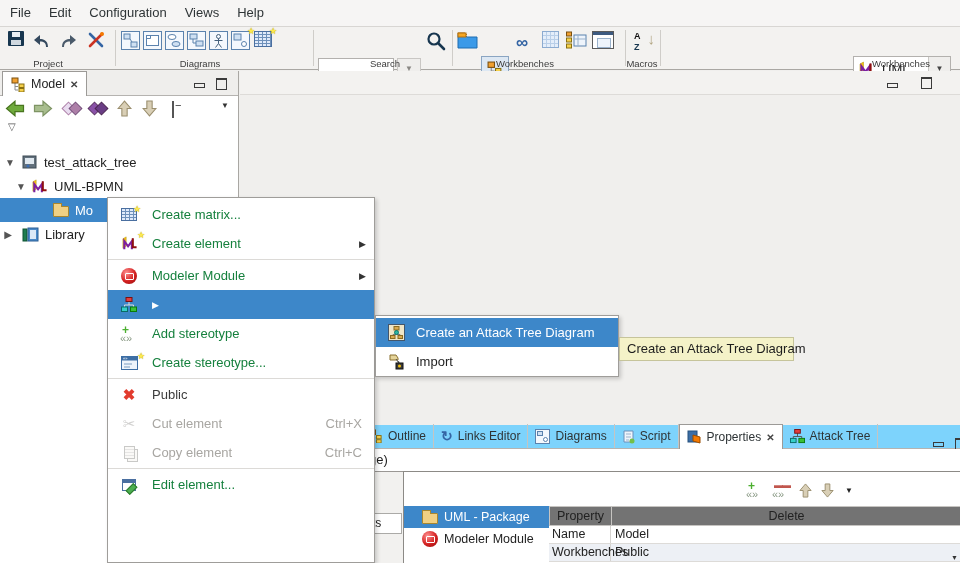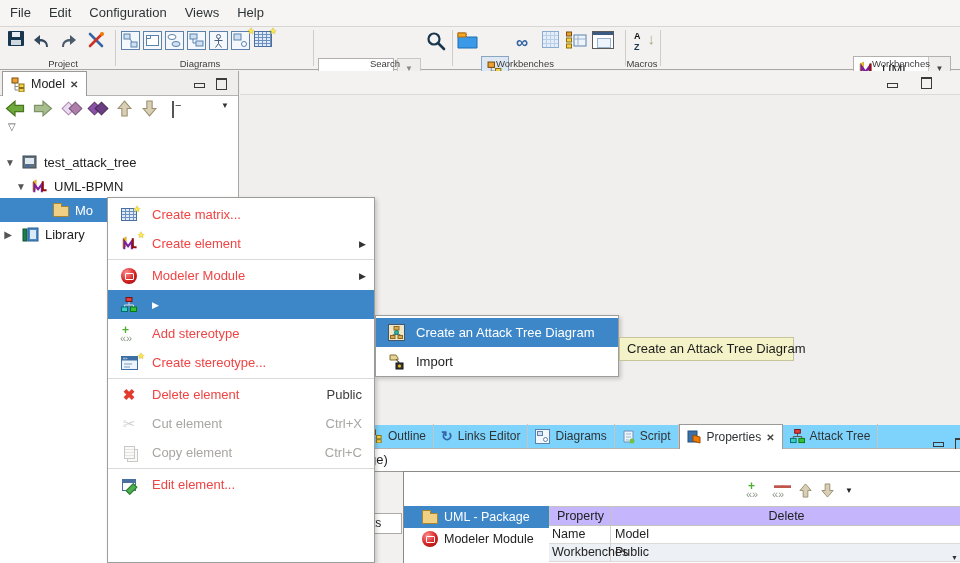--- a/index.html
+++ b/index.html
@@ -86,33 +86,33 @@
   .pt-ic { position:absolute; top:7px; width:22px; height:22px; display:flex; align-items:center; justify-content:center; }
   .i-addst, .i-remst { width:18px; height:20px; position:relative; font-size:10px; line-height:1; }
   .i-addst .p { position:absolute; left:2px; top:0; color:#4caf30; font-weight:bold; font-size:12px; }
   .i-remst .p { position:absolute; left:2px; top:1px; color:#c1564d; font-weight:bold; letter-spacing:-1px; font-size:9px; }
   .i-addst .g, .i-remst .g { position:absolute; left:0; bottom:0; color:#8a9a85; font-size:11px; }
 
   .el-row { position:absolute; left:0; width:145px; height:22px; display:flex; align-items:center; padding-left:18px; gap:6px; font-size:12.5px; }
   .el-row.sel { background:#3d87c9; color:#fff; }
 
   .ptable { position:absolute; left:145px; top:34px; width:412px; height:58px; font-size:12.5px; }
-  .pt-hdr { position:absolute; left:0; top:0; width:412px; height:20px; background:#c4b5fd; border:1px solid #c6c4c1; border-right:none; display:flex; }
+  .pt-hdr { position:absolute; left:0; top:0; width:412px; height:20px; background:#737373; border:1px solid #c6c4c1; border-right:none; display:flex; }
   .pt-hdr .c1 { width:62px; text-align:center; line-height:18px; border-right:1px solid #c6c4c1; }
   .pt-hdr .c2 { flex:1; text-align:center; line-height:18px; }
   .pt-row { position:absolute; left:0; width:412px; height:18px; display:flex; border-bottom:1px solid #dddbd8; }
   .pt-row .c1 { width:62px; padding-left:3px; line-height:17px; border-right:1px solid #d5d3d0; }
   .pt-row .c2 { flex:1; padding-left:4px; line-height:17px; position:relative; }
   .pt-row .dd { position:absolute; right:3px; top:5px; font-size:7px; color:#333; }
 
   
   .cmenu { position:absolute; left:107px; top:197px; width:268px; height:366px; background:#fff; border:1px solid #9f9d9a; box-shadow:2px 2px 4px rgba(0,0,0,.18); z-index:50; padding-top:2px; overflow:hidden; }
   .cm-item { height:29px; display:flex; align-items:center; padding:0 8px 0 10px; position:relative; }
   .cm-ic { width:22px; display:flex; justify-content:center; margin-right:12px; }
-  .cm-label { flex:1; color:#ef4444; }
+  .cm-label { flex:1; color:#15803d; }
   .cm-short { color:#3c3c3c; margin-right:4px; }
   .cm-arrow { font-size:9px; color:#333; }
   .cm-item.hl { background:#3d87c9; }
   .cm-item.hl .cm-label, .cm-item.hl .cm-arrow { color:#fff; }
   .cm-item.dis .cm-label, .cm-item.dis .cm-short { color:#a8a6a2; }
   .cm-item.dis .cm-ic { opacity:.45; }
   .cm-sep { height:1px; background:#dcdad7; margin:1px 0; }
 
   .i-del { color:#e23b2e; font-size:15px; font-weight:bold; line-height:1; }
   .i-cut { color:#9a9996; font-size:15px; line-height:1; }
@@ -159,21 +159,21 @@
         <path d="M4 16 C4 9 9 8 12 8 L12 4 L18 9 L12 14 L12 10.5 C8 10.5 6 12 6 16 Z" fill="#4a5a6a"></path>
       </svg>
   </span>
   <span class="tbtn" style="left:87px">
     <svg width="18" height="18" viewBox="0 0 18 18">
         <line x1="3" y1="3" x2="15" y2="15" stroke="#3465a4" stroke-width="2.6" stroke-linecap="round"></line>
         <line x1="15" y1="3" x2="3" y2="15" stroke="#cc3322" stroke-width="2.6" stroke-linecap="round"></line>
         <circle cx="15" cy="3" r="2" fill="#f57900"></circle>
       </svg>
   </span>
-  <div class="tlabel" style="left:23px;width:80px">Project</div>
+  <div class="tlabel" style="left:8px;width:80px">Project</div>
   <div class="vsep" style="left:115px"></div>
 
   <span class="tbtn" style="left:121px">
     <svg width="19" height="19">
         <rect x="0.5" y="0.5" width="18" height="18" fill="#f4f8fd" stroke="#5b82ad"></rect>
         <rect x="3" y="3" width="6" height="5" fill="#cfe0f2" stroke="#5b82ad"></rect>
         <rect x="10" y="11" width="6" height="5" fill="#cfe0f2" stroke="#5b82ad"></rect>
         <path d="M9 8 L11 11" stroke="#5b82ad"></path>
       </svg>
   </span>
@@ -557,21 +557,20 @@
           <text x="2" y="4" font-size="4" fill="#fff">«»</text>
         </svg>
       </span>
     <span class="cm-label">Create stereotype...</span>
   </div>
   <div class="cm-sep"></div>
   <div class="cm-item">
     <span class="cm-ic">
         <span class="i-del">✖</span>
       </span>
-    <span class="cm-label">Delete element</span>
     <span class="cm-short">Public</span>
   </div>
   <div class="cm-item dis">
     <span class="cm-ic">
         <span class="i-cut">✂</span>
       </span>
     <span class="cm-label">Cut element</span>
     <span class="cm-short">Ctrl+X</span>
   </div>
   <div class="cm-item dis">

